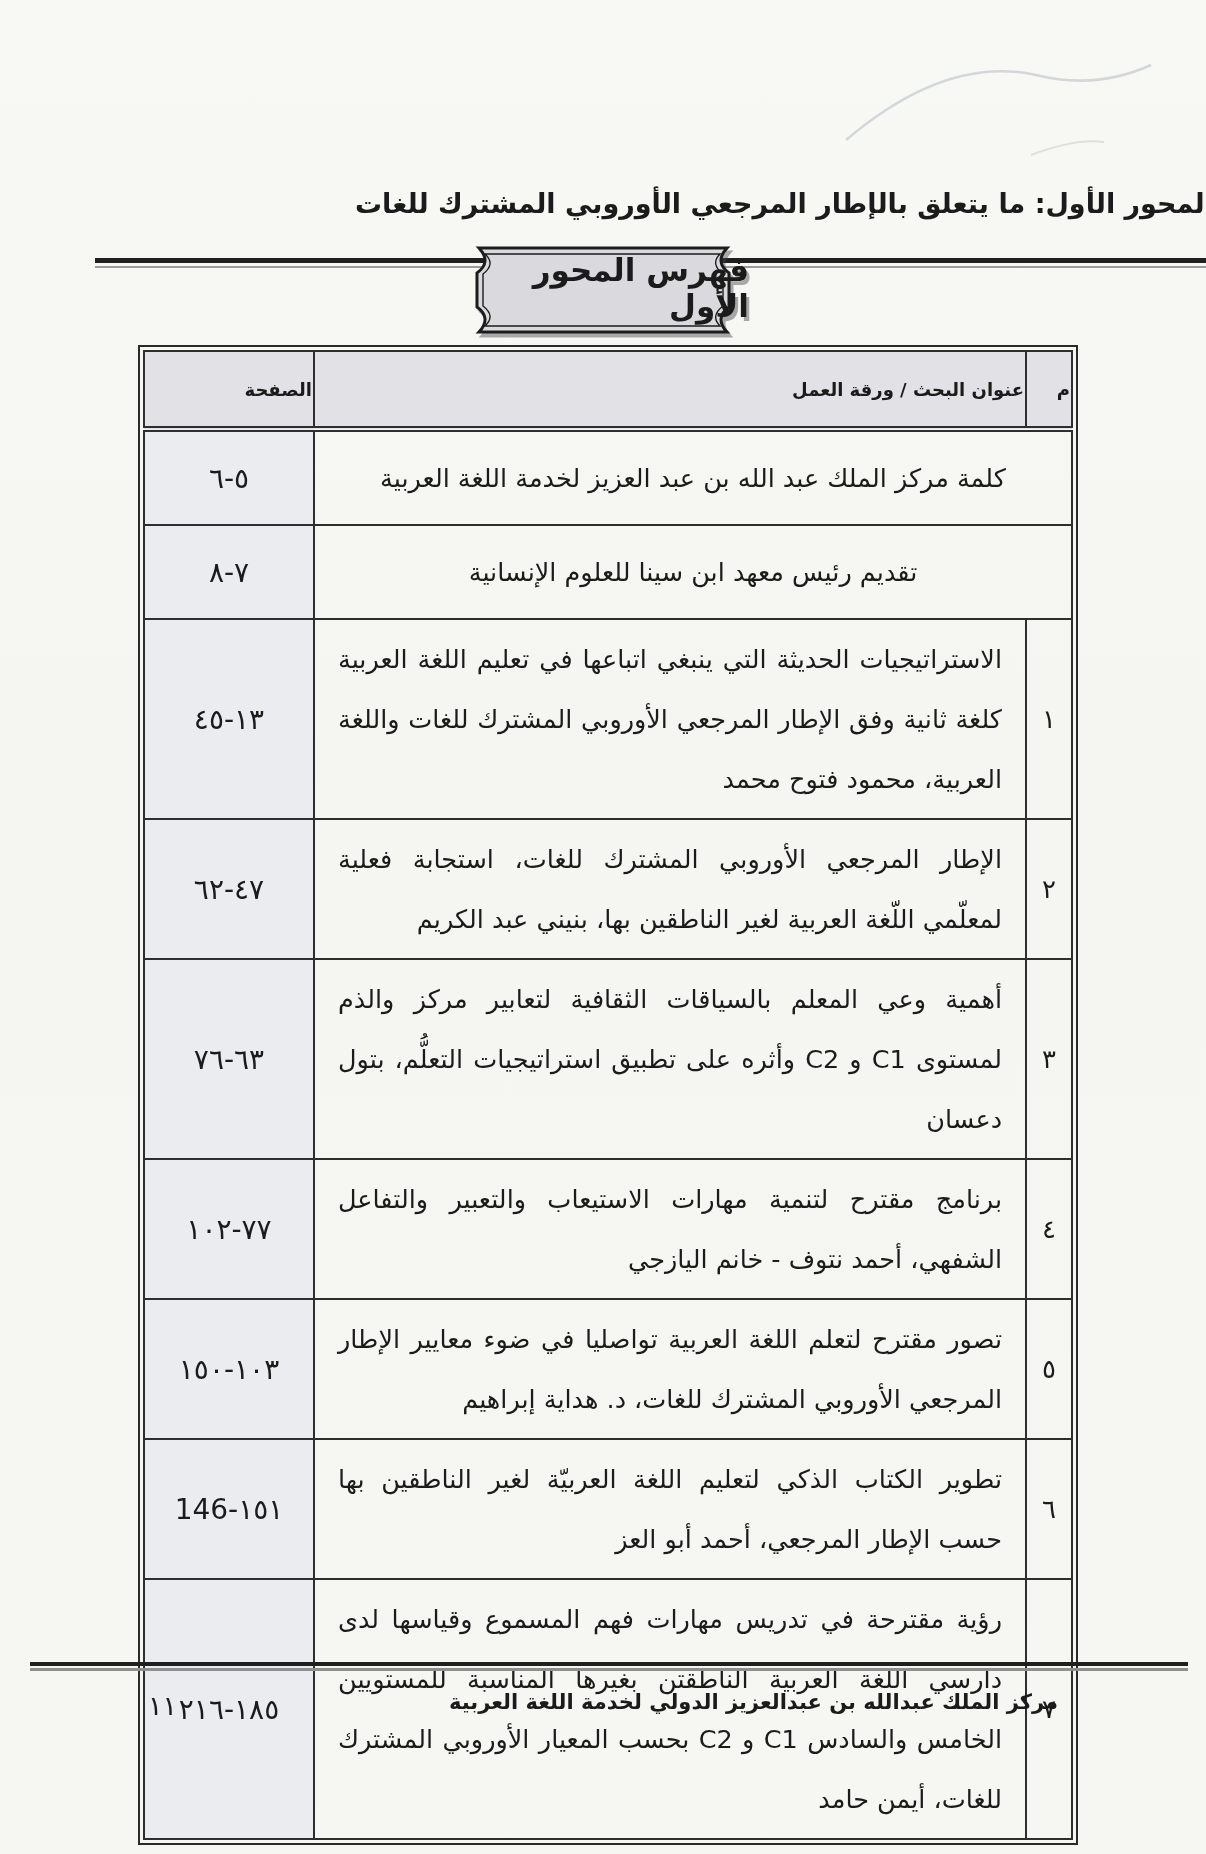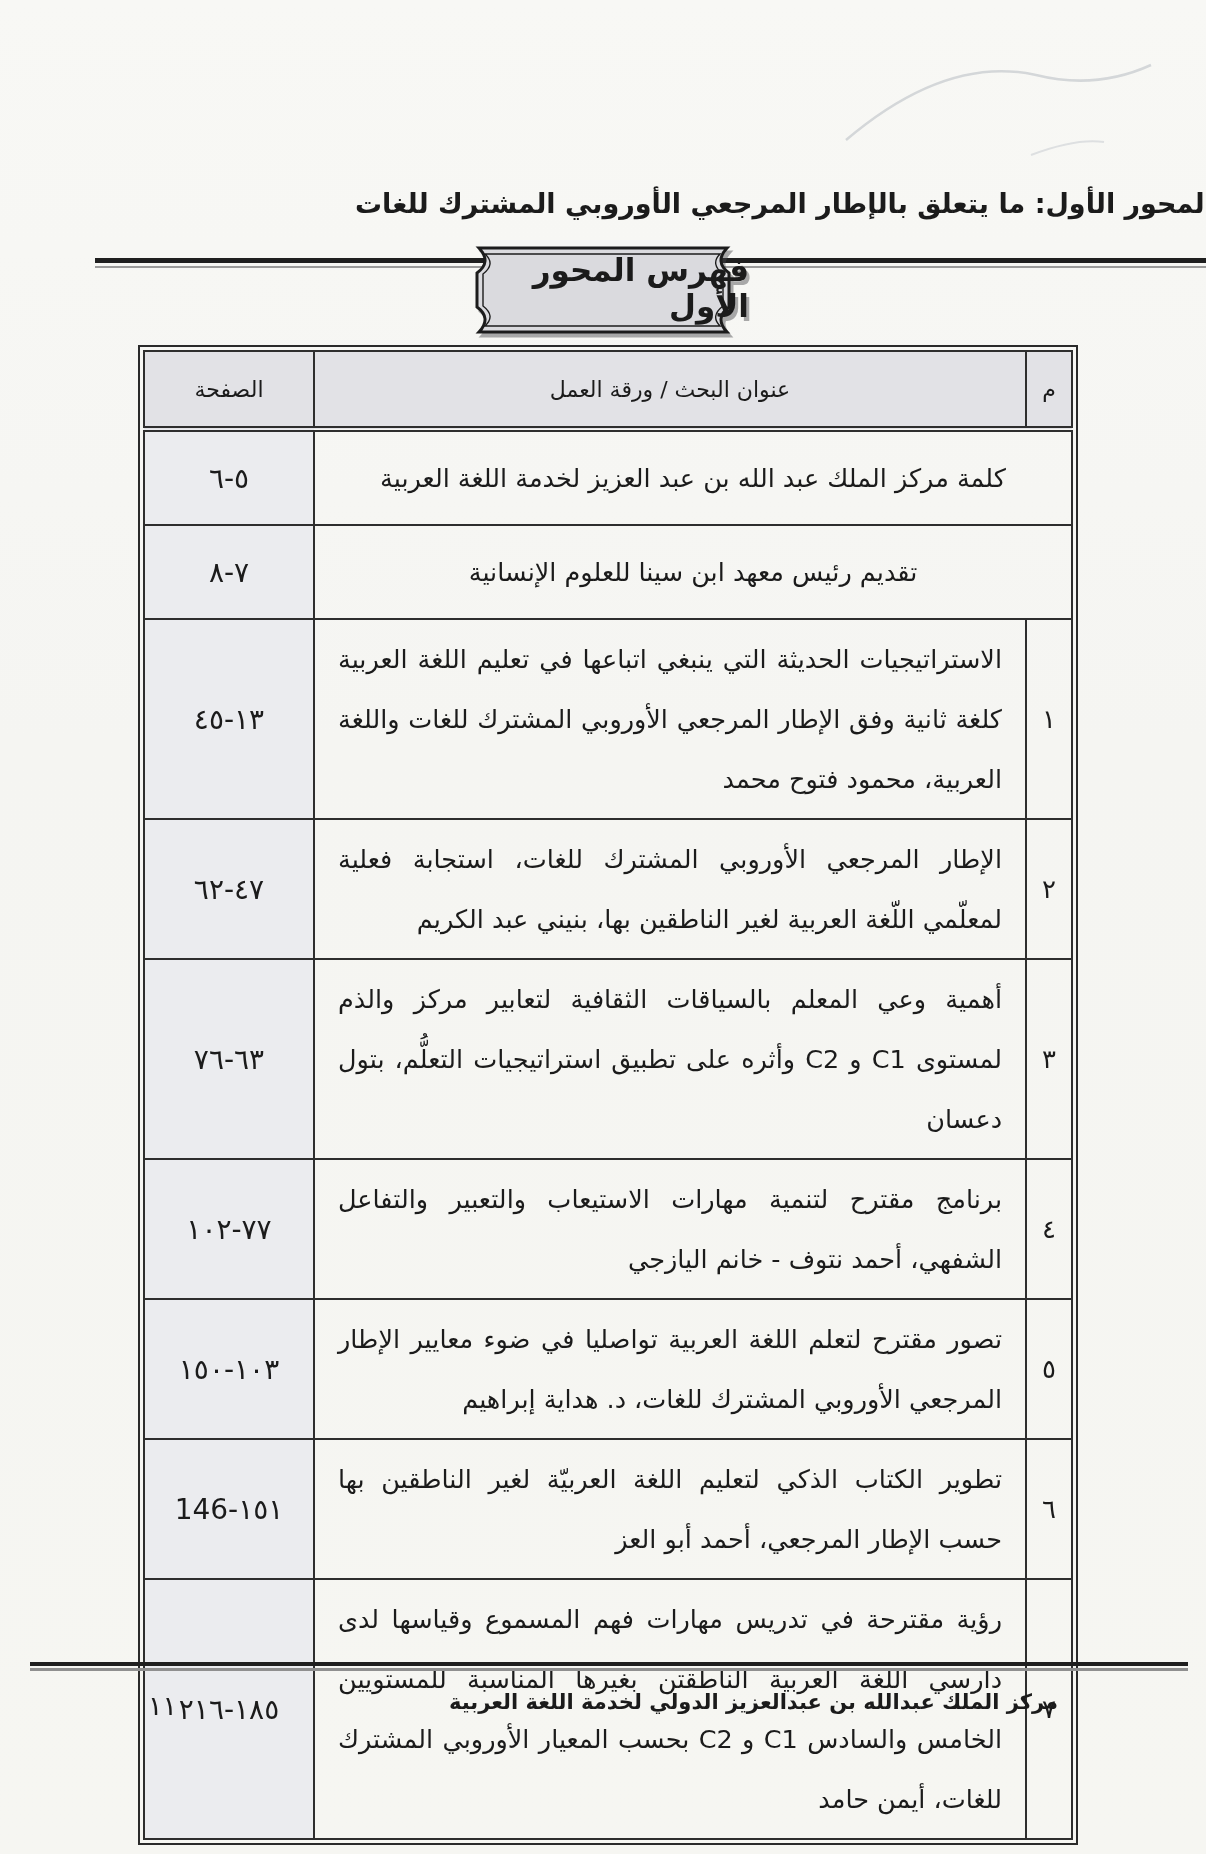--- a/index.html
+++ b/index.html
@@ -80,24 +80,24 @@
   }
   table.toc col.col-num   { width: 46px; }
   table.toc col.col-title { width: auto; }
   table.toc col.col-page  { width: 170px; }
   table.toc th, table.toc td {
     border: 2px solid #2e2e2e;
     vertical-align: middle;
   }
   table.toc thead th {
     background: #e2e2e6;
-    font-size: 22px;
-    font-weight: normal;
+    font-size: 18px;
+    font-weight: bold;
     height: 72px;
-    text-align: center;
+    text-align: right;
     border-bottom: 6px double #2e2e2e;
   }
   td.c-num {
     text-align: center;
     font-size: 26px;
     background: transparent;
   }
   td.c-title {
     font-size: 25.5px;
     line-height: 60px;

